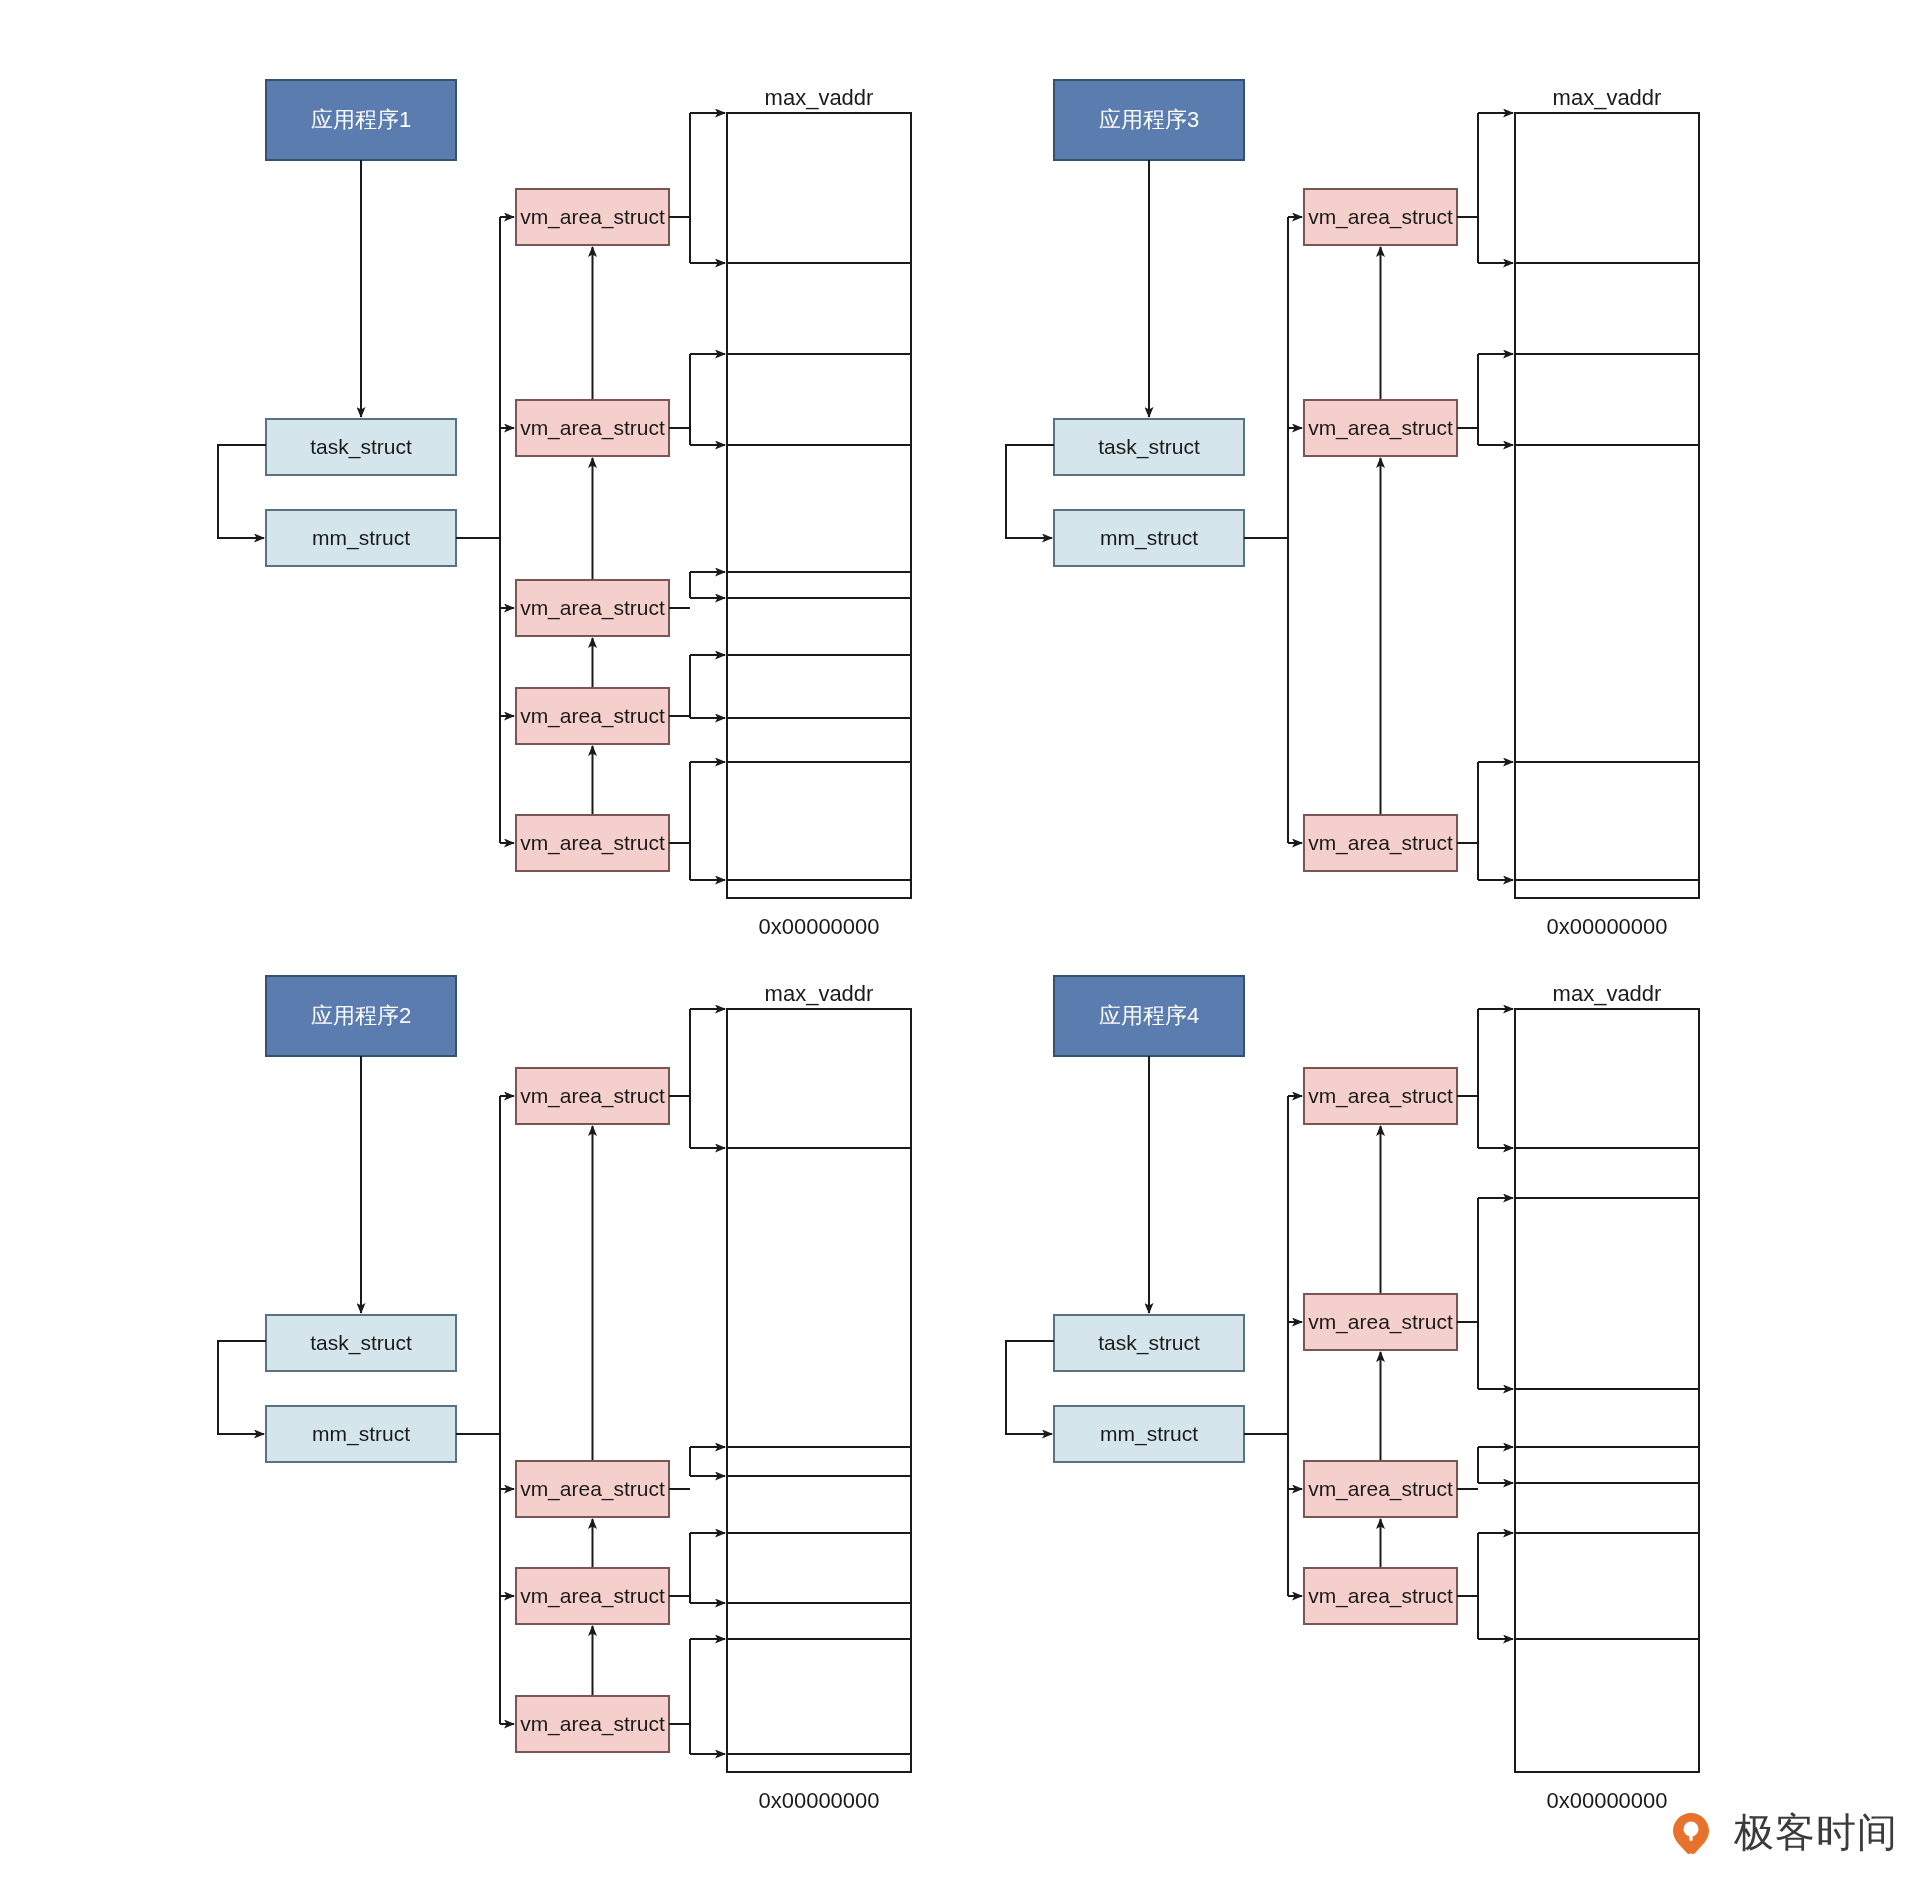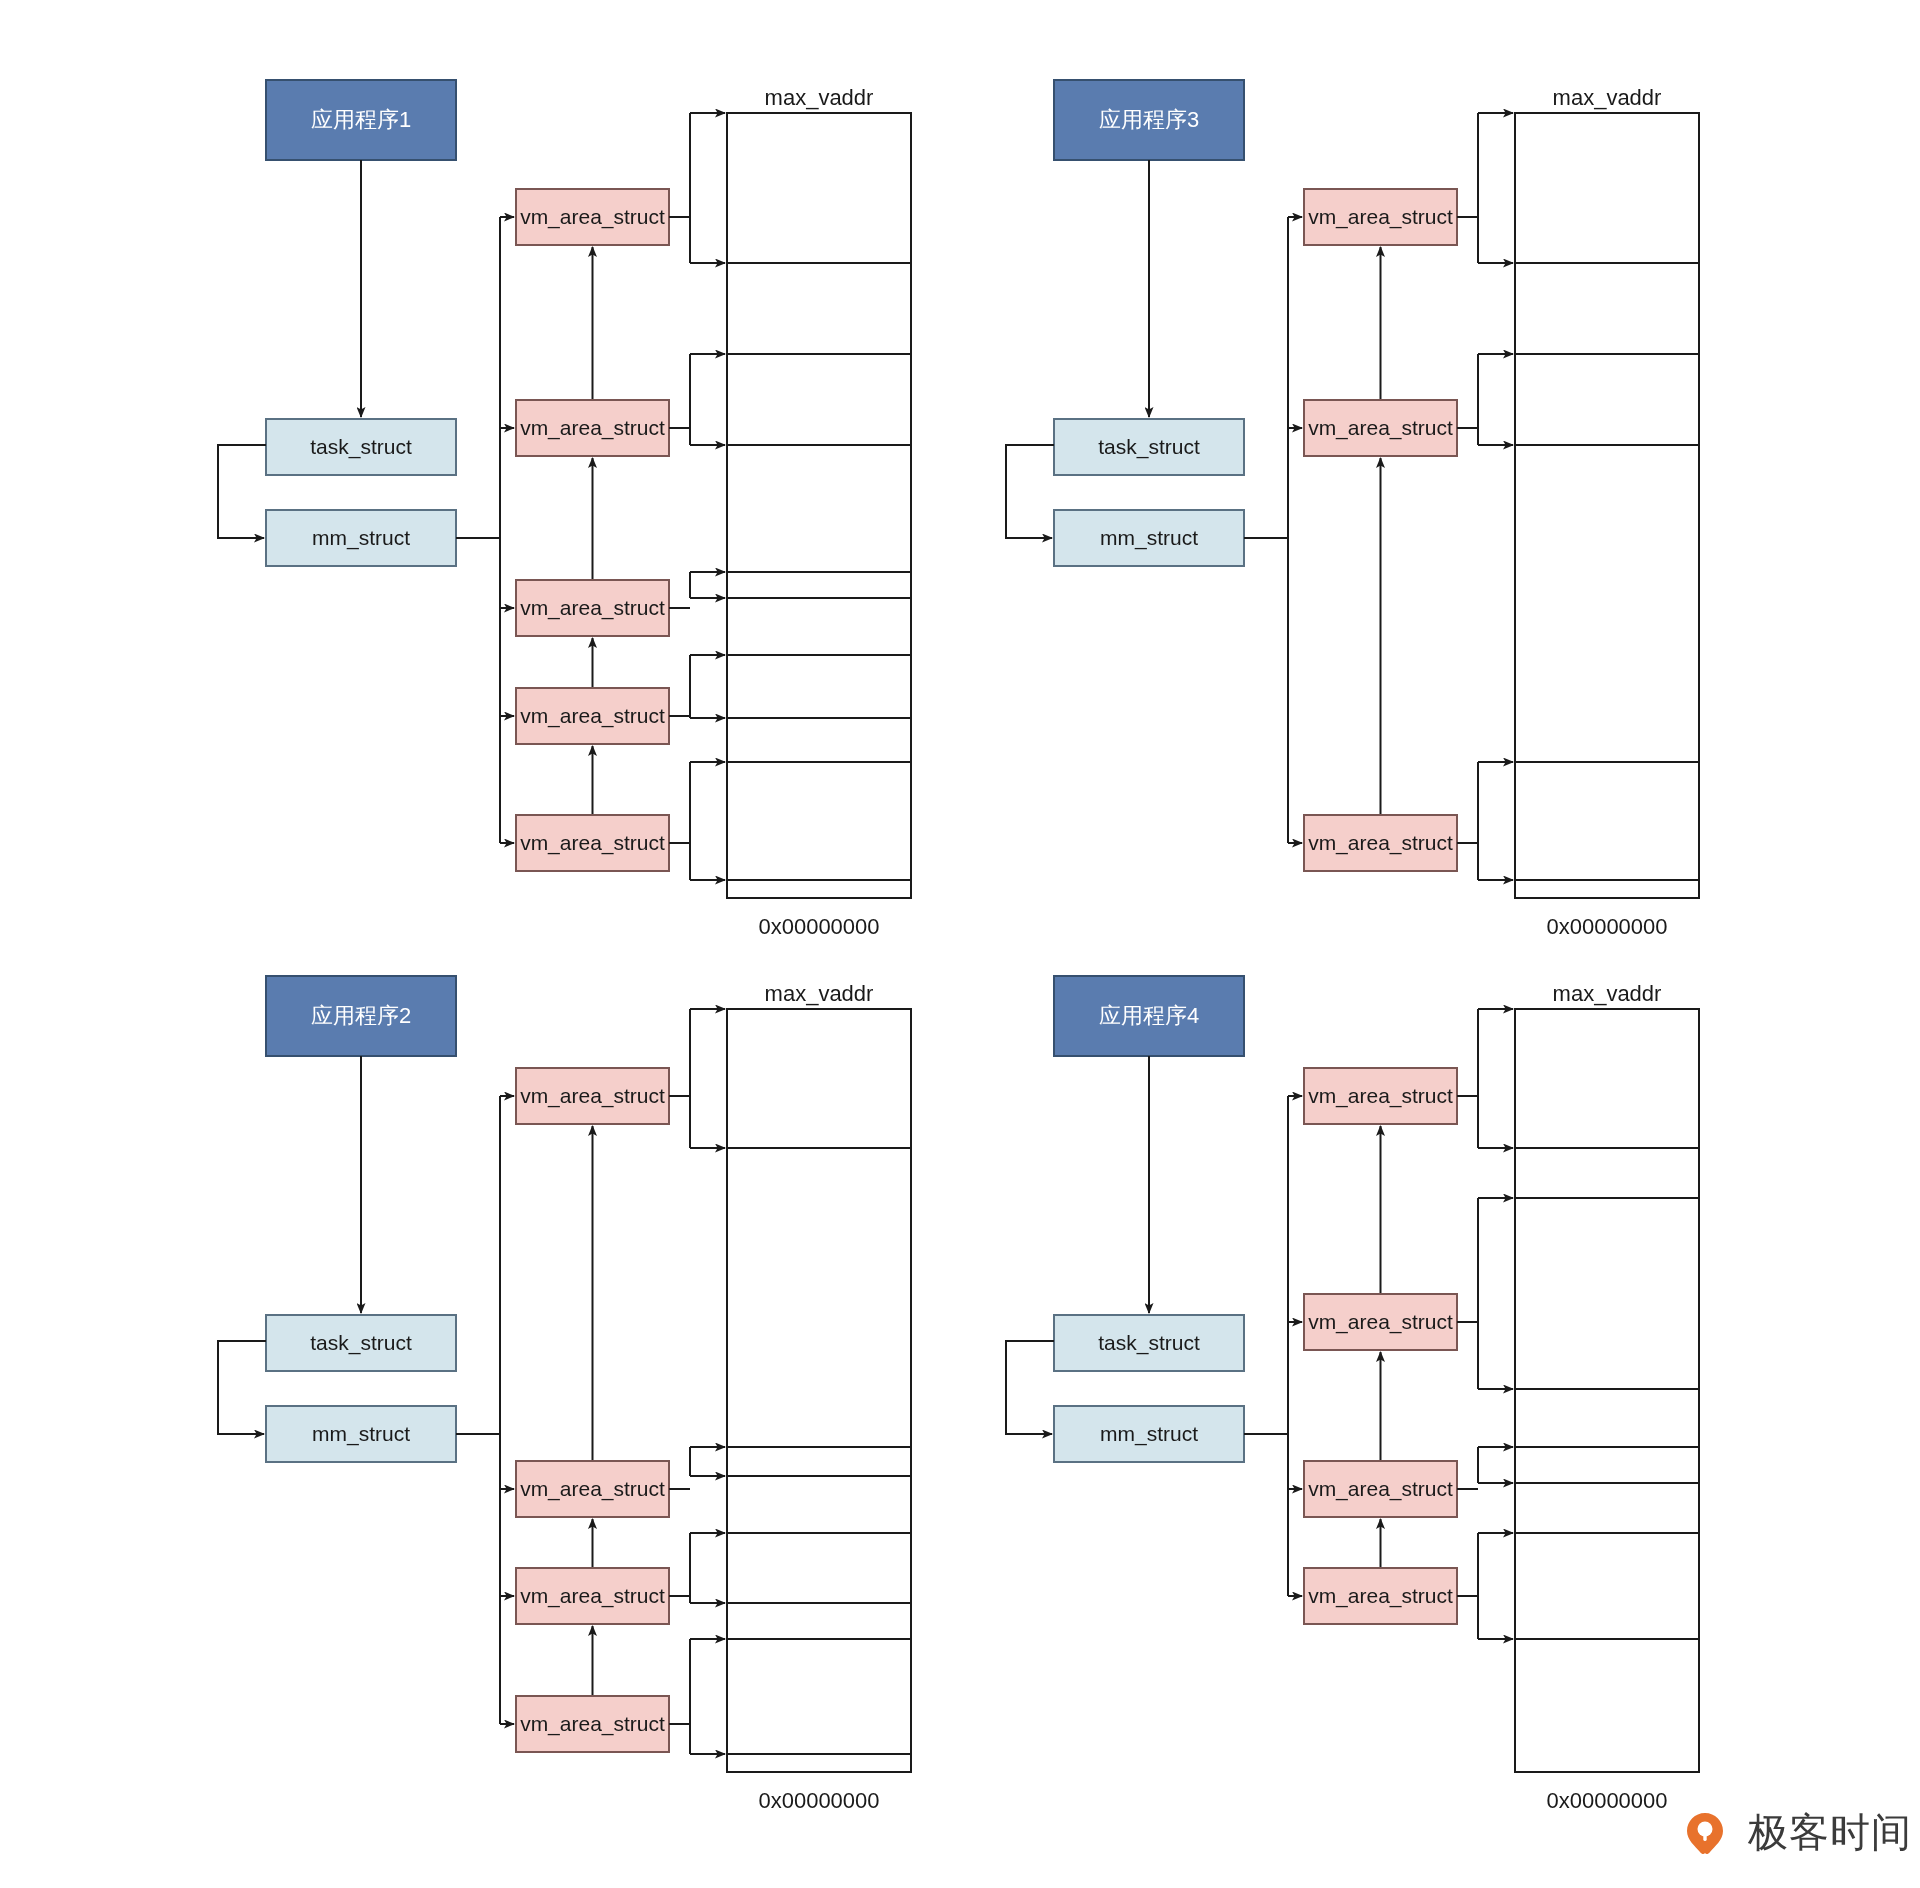--- a/index.html
+++ b/index.html
@@ -1,21 +1,21 @@
 <!DOCTYPE html>
 <html><head>
 <meta charset="utf-8">
 <style>
   html,body{margin:0;padding:0;background:#ffffff;}
   body{width:1920px;height:1888px;font-family:"Liberation Sans","DejaVu Sans",sans-serif;position:relative;overflow:hidden;}
   #diagram{position:absolute;left:0;top:0;width:1920px;height:1888px;}
   .app-label{font-size:22px;fill:#ffffff;}
   .struct-label{font-size:21px;fill:#1a1a1a;}
   .axis-label{font-size:22px;fill:#1a1a1a;}
-  .watermark{position:absolute;right:8px;bottom:28px;display:flex;align-items:center;gap:20px;}
+  .watermark{position:absolute;right:22px;bottom:28px;display:flex;align-items:center;gap:20px;}
   .wm-logo{width:46px;height:46px;position:relative;}
   .wm-text{font-size:40px;color:#3b3b3b;letter-spacing:1px;font-family:"DejaVu Sans",sans-serif;}
 </style>
 </head>
 <body>
 
 <svg id="diagram" viewBox="0 0 1920 1888" xmlns="http://www.w3.org/2000/svg">
   <defs>
     <marker id="arrow" markerWidth="11" markerHeight="9" refX="10" refY="4.5" orient="auto" markerUnits="userSpaceOnUse">
       <path d="M0,0 L11,4.5 L0,9 L2.6,4.5 z" fill="#1a1a1a"></path>

